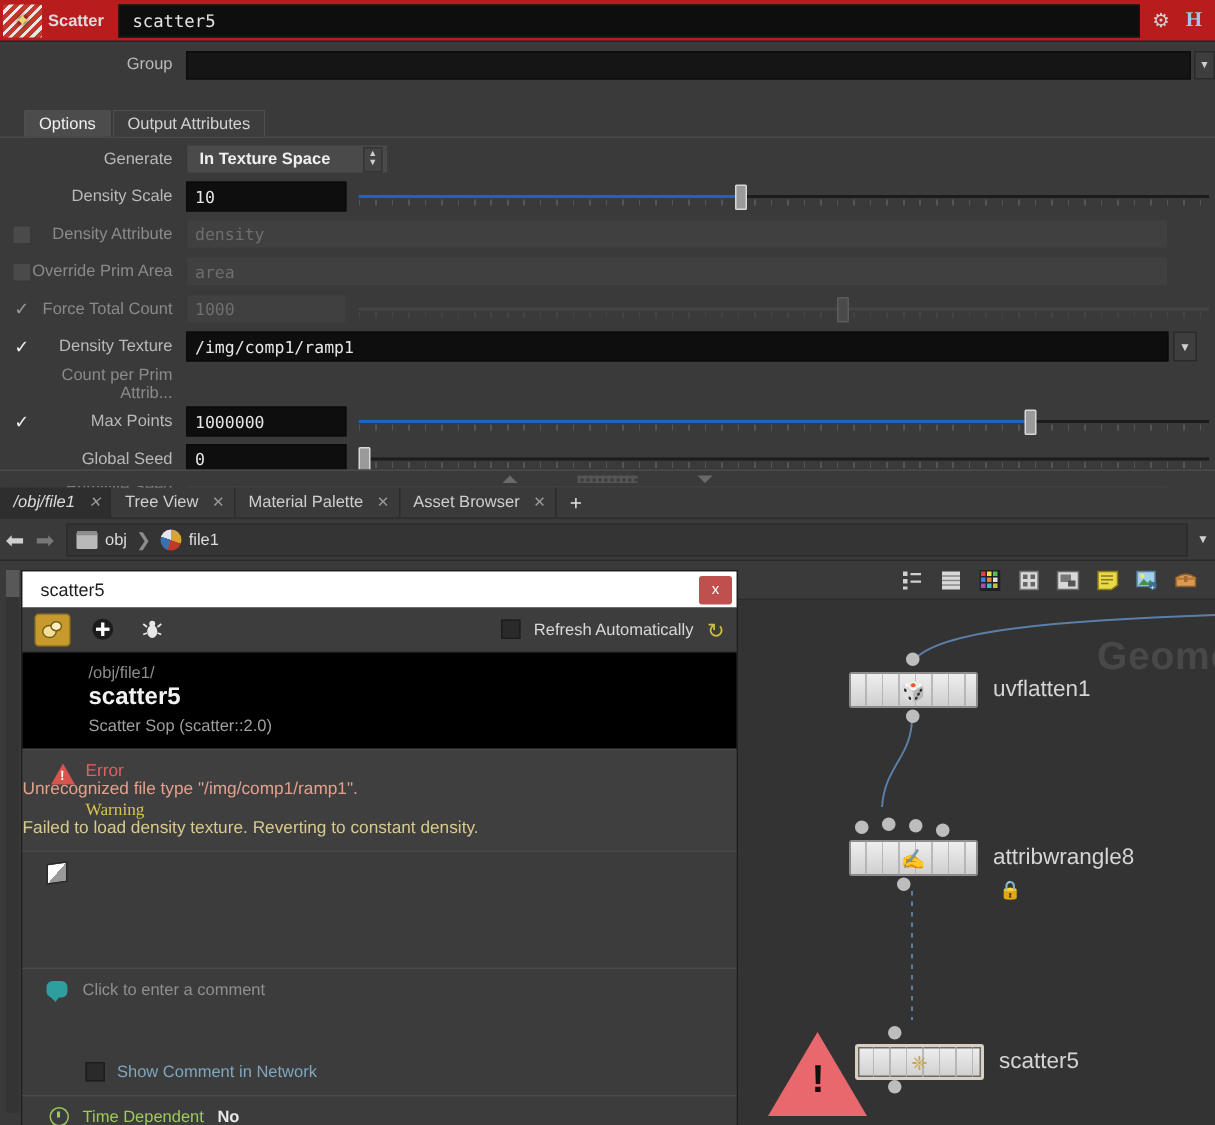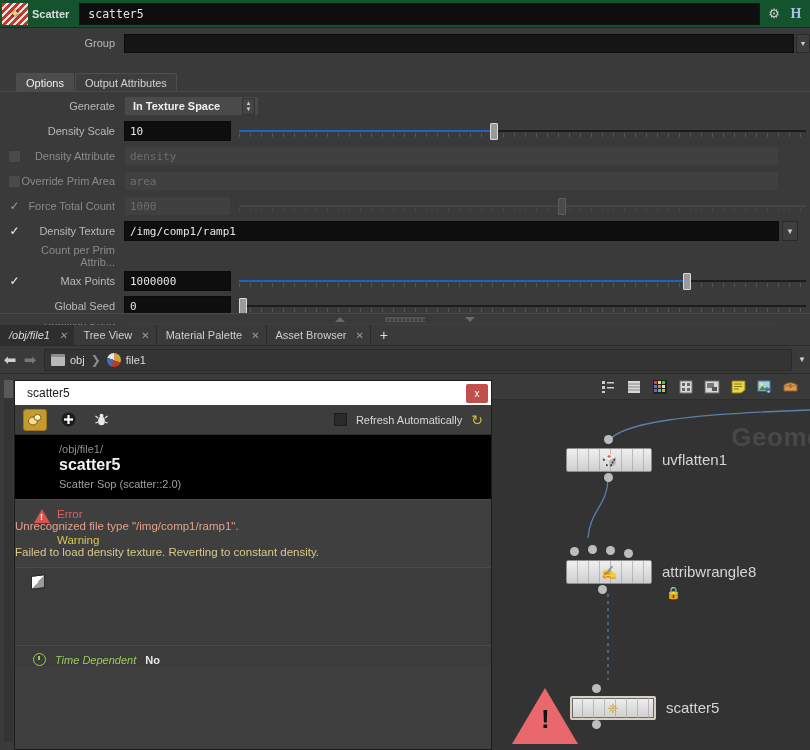--- a/index.html
+++ b/index.html
@@ -9,21 +9,21 @@
     font-family: "Liberation Sans", sans-serif;
     font-size: 11px;
     color: #c8c8c8;
     overflow: hidden;
   }
   #app { position: relative; width: 810px; height: 750px; }
 
   
   .param-pane { position:absolute; left:0; top:0; width:810px; height:320px; background:#3a3a3a; }
 
-  .node-titlebar { display:flex; align-items:center; height:28px; background:#14532d;
+  .node-titlebar { display:flex; align-items:center; height:28px; background:#b91c1c;
                    border-bottom:1px solid #232323; }
   .op-icon { width:26px; height:22px; margin-left:2px; flex:0 0 auto;
              background: repeating-linear-gradient(135deg,#c0392b 0px,#c0392b 3px,#e8e8e8 3px,#e8e8e8 5px);
              position:relative; border-radius:1px; }
   .op-icon::after{ content:"✦"; position:absolute; left:50%; top:50%; transform:translate(-50%,-52%);
              color:#f3cf6a; font-size:13px; text-shadow:0 0 3px #000; }
   .op-type { color:#dcdcdc; font-weight:bold; font-size:11px; padding:0 10px 0 4px; }
   .node-name-field { flex:1; height:22px; background:#0e0e0e; border:1px solid #151515;
                      display:flex; align-items:center; padding:0 8px; color:#e2e2e2;
                      font-family:"DejaVu Sans Mono", monospace; font-size:11.5px; }
@@ -161,21 +161,21 @@
 
   .infohead { background:#000000; padding:8px 0 9px 44px; border-bottom:1px solid #4a4a4a; }
   .ipath { color:#8d8d8d; font-size:11px; }
   .iname { color:#f2f2f2; font-size:16px; font-weight:bold; margin-top:1px; }
   .itype { color:#9f9f9f; font-size:11px; margin-top:4px; }
 
   .msgbox { background:#3f3f3f; padding:7px 0 8px 0; border-bottom:1px solid #4a4a4a; position:relative; }
   .msgrow { display:flex; align-items:baseline; padding:1px 0;flex-direction:column; }
   .msgkey { width:80px; padding-left:42px; font-size:11.5px; }
   .msgkey.err { color:#e0605f; }
-  .msgkey.warn { color:#d7c44e; }
+  .msgkey.warn { color:#d7c44e;font-family:Liberation Serif, serif; }
   .msgtxt { font-size:11.5px; }
   .msgtxt.err { color:#e4a08a; }
   .msgtxt.warn { color:#d8c98c; }
   .warntri { position:absolute; left:19px; top:9px; width:0;height:0;
              border-left:8px solid transparent; border-right:8px solid transparent;
              border-bottom:14px solid #d9534f; }
   .warntri::after { content:"!"; position:absolute; left:-2px; top:3px; font-size:9px; color:#fff; font-weight:bold;}
 
   .geosec { background:#3c3c3c; height:78px; border-bottom:1px solid #4a4a4a; padding:7px 0 0 16px; }
   .cubeicon { width:14px; height:14px; background:
@@ -185,21 +185,21 @@
                 padding:8px 0 0 16px; position:relative; }
   .bubble { width:14px; height:11px; background:#2f9e9e; border-radius:4px; position:relative; display:inline-block; }
   .bubble::after { content:""; position:absolute; left:2px; bottom:-3px; border-left:4px solid transparent;
                    border-right:3px solid transparent; border-top:4px solid #2f9e9e; }
   .cplace { color:#8f8f8f; font-size:11px; margin-left:7px; vertical-align:2px; }
   .showcmt { position:absolute; left:42px; bottom:9px; display:flex; align-items:center; gap:8px; }
   .showcmt .lbl { color:#7fa7bf; font-size:11px; }
   .tdrow { display:flex; align-items:center; gap:9px; padding:7px 0 0 18px; background:#3c3c3c; }
   .clock { width:13px; height:13px; border:1.5px solid #9ccb5a; border-radius:50%; position:relative; }
   .clock::after { content:""; position:absolute; left:4px; top:2px; width:1.5px; height:4px; background:#9ccb5a; }
-  .tdlabel { color:#9ccb5a; font-size:11px;font-style:italic; }
+  .tdlabel { color:#9ccb5a; font-size:11px; }
   .tdval { color:#e8e8e8; font-size:11px; font-weight:bold; }
 
   .vscroll { position:absolute; left:4px; top:380px; width:9px; height:370px; background:#343434; }
   .vscroll .thumb { width:9px; height:18px; background:#585858; }
   .bottomstrip { position:absolute; left:0; top:742px; width:490px; height:8px; background:#3a3a3a; }
 </style>
 </head>
 <body>
 
 <div id="app">
@@ -550,20 +550,28 @@
       <div class="msgrow">
         <div class="msgkey warn">Warning</div>
         <div class="msgtxt warn">Failed to load density texture. Reverting to constant density.</div>
       </div>
     </div>
 
     <div class="geosec">
       <div class="cubeicon"></div>
     </div>
 
+    <div class="commentsec">
+      <span class="bubble"></span>
+      <span class="cplace">Click to enter a comment</span>
+      <div class="showcmt">
+        <span class="chk"></span>
+        <span class="lbl">Show Comment in Network</span>
+      </div>
+    </div>
 
     <div class="tdrow">
       <span class="clock"></span>
       <span class="tdlabel">Time Dependent</span>
       <span class="tdval">No</span>
     </div>
   </div>
 
 </div>
 

